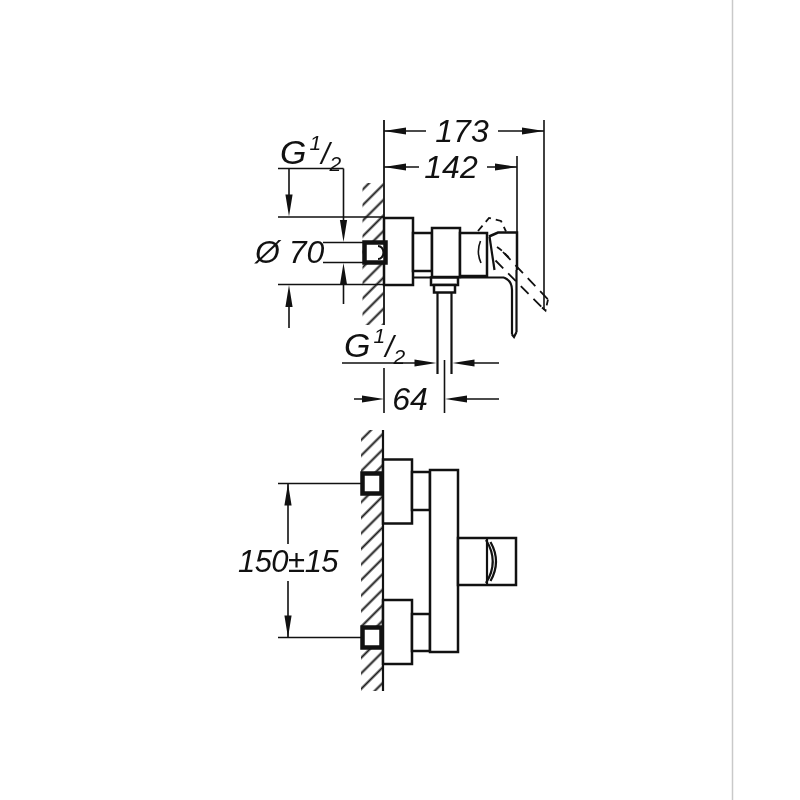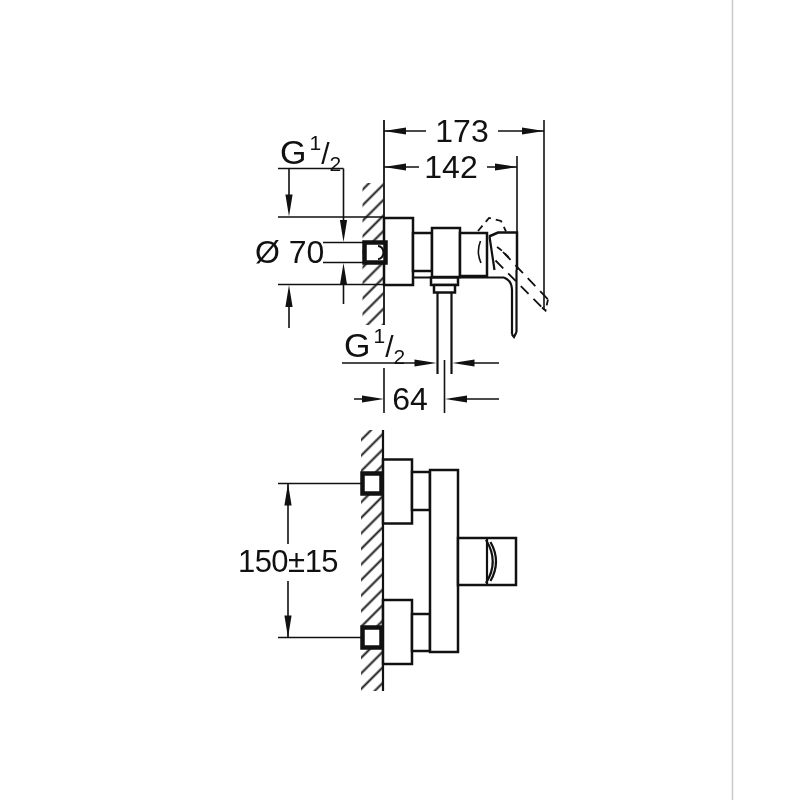--- a/index.html
+++ b/index.html
@@ -1,16 +1,16 @@
 <!DOCTYPE html>
 <html><head>
 <meta charset="utf-8">
 <style>
   html,body { margin:0; padding:0; background:#ffffff; }
-  #stage { position:relative; width:788px; height:800px; background:#fff; overflow:hidden; }
+  #stage { position:relative; width:788px; height:800px; background:#fff; overflow:hidden;font-style:italic; }
   svg { display:block; }
   text { font-family:"Liberation Sans", sans-serif; fill:#111; }
   .outline { fill:#ffffff; stroke:#111; stroke-width:2.5; }
   .thickbox { fill:#ffffff; stroke:#111; stroke-width:4.5; }
   .dim  { stroke:#111; stroke-width:1.6; fill:none; }
   .thin { stroke:#111; stroke-width:1.8; fill:none; }
   .med  { stroke:#111; stroke-width:2.2; fill:none; }
   .arr  { fill:#111; stroke:none; }
   .dash { stroke:#111; stroke-width:1.8; fill:none; }
   .divider { stroke:#c9c9c9; stroke-width:1.5; }

